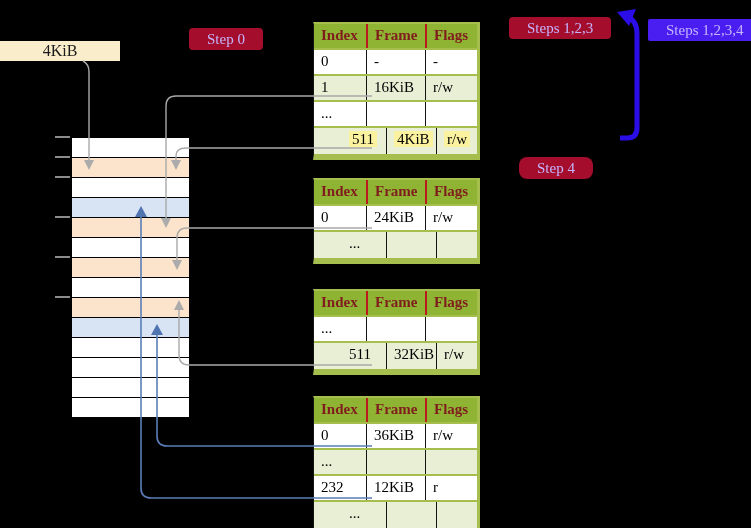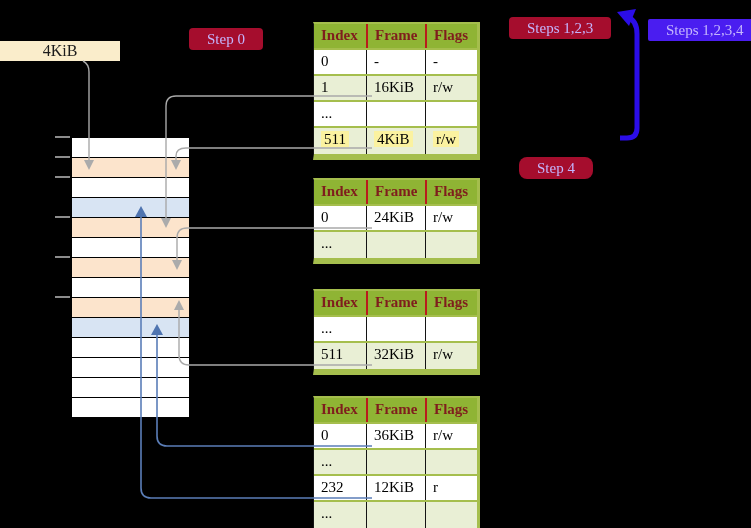--- a/index.html
+++ b/index.html
@@ -28,21 +28,21 @@
   .mem-orange{background:#FCE4CC;}
   .mem-blue{background:#D8E4F3;}
   .tick{position:absolute;left:55px;width:15px;height:2px;background:#8c8c8c;}
 
   
   .ptable{position:absolute;left:313px;width:167px;box-sizing:border-box;
           border-left:1px solid #141414;border-right:3px solid #A5BE4D;
           border-top:2px solid #A5BE4D;border-bottom:6px solid #A5BE4D;background:#fff;}
   #table-0{top:22px;} #table-1{top:178px;} #table-2{top:289px;} #table-3{top:396px;}
   .trow{display:flex;height:26px;box-sizing:border-box;border-bottom:2px solid #A5BE4D;}
-  .trow:last-child{border-bottom:none;}
+  .trow:last-child{border-bottom:none;padding-left:28px;}
   .thead{background:#8FB434;color:#7f1d1d;font-weight:bold;border-bottom:2px solid #A5BE4D;}
   .tcell{box-sizing:border-box;font-size:15px;line-height:23px;padding-left:7px;
          overflow:hidden;white-space:nowrap;}
   .tcell:nth-child(1){width:52px;}
   .tcell:nth-child(2){width:59px;border-left:1px solid #141414;}
   .tcell:nth-child(3){width:48px;border-left:1px solid #141414;}
   .thead .tcell{border-left:2px solid #b91c1c;}
   .thead .tcell:first-child{border-left:none;}
   .shade{background:#E9EFD5;}
   .hl{background:#FBF2A0;padding:0 3px;}

